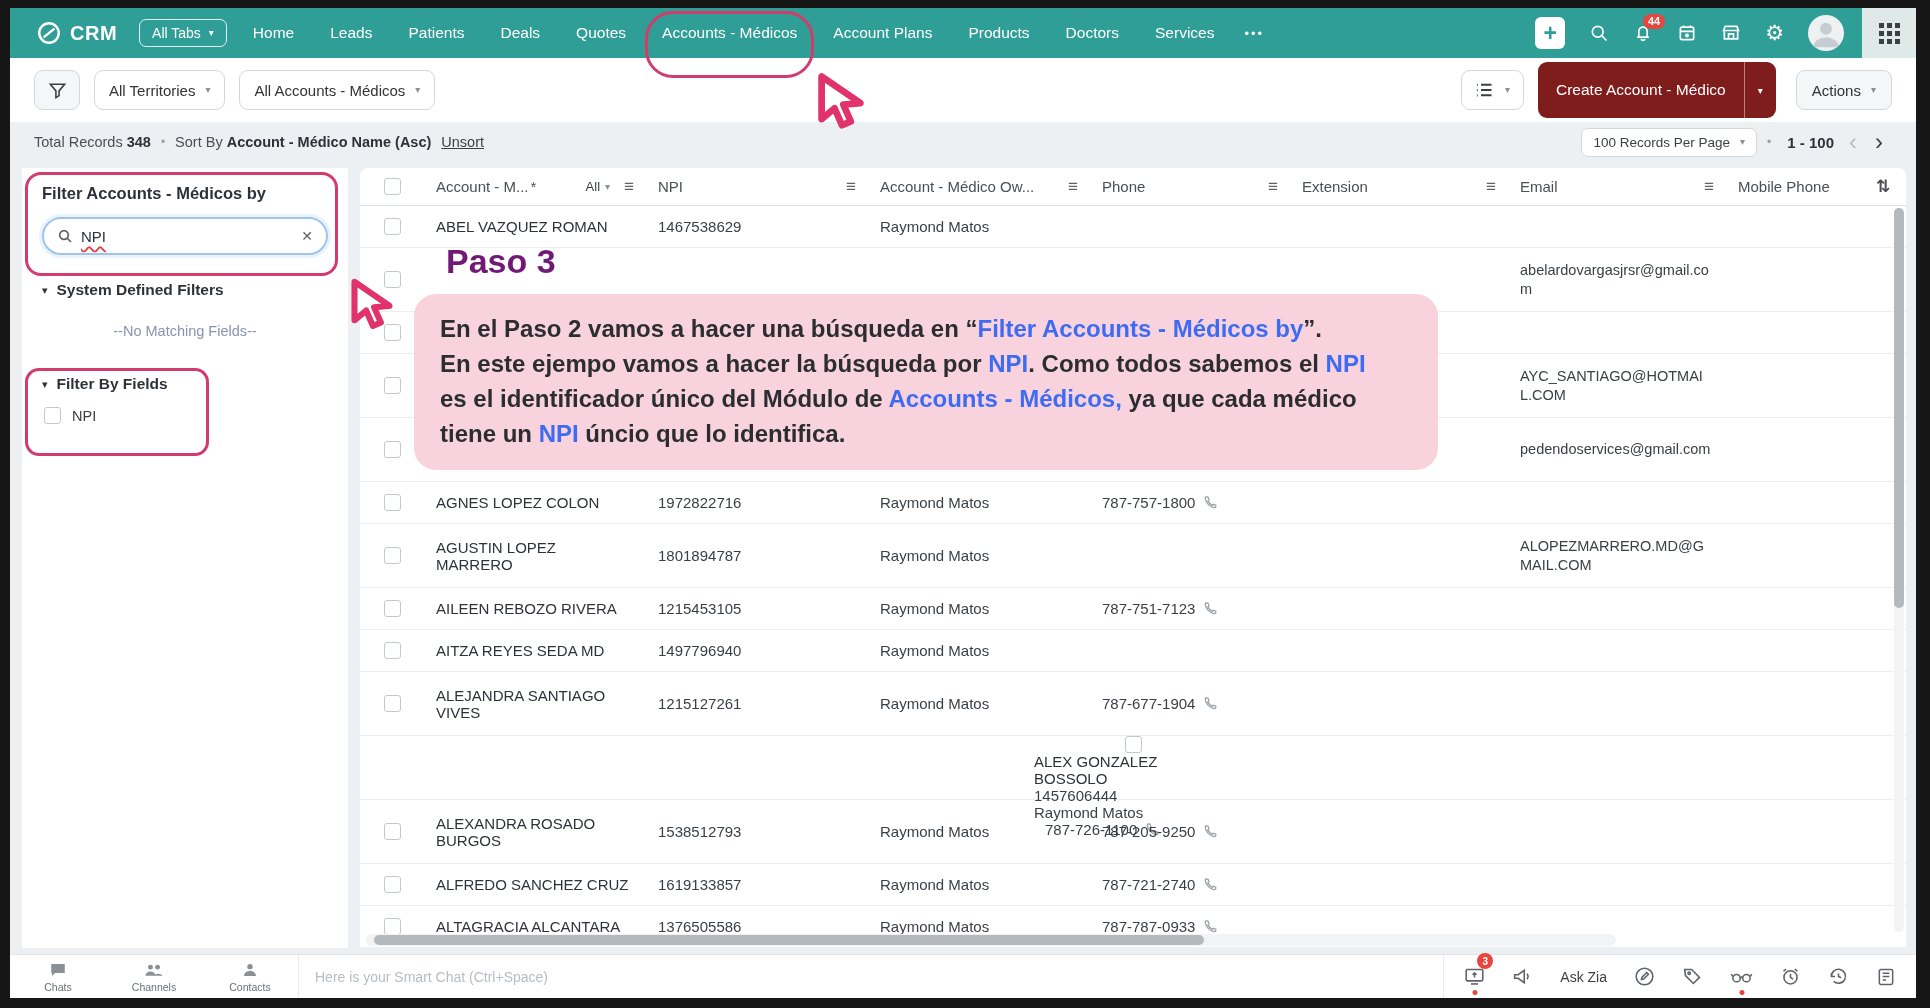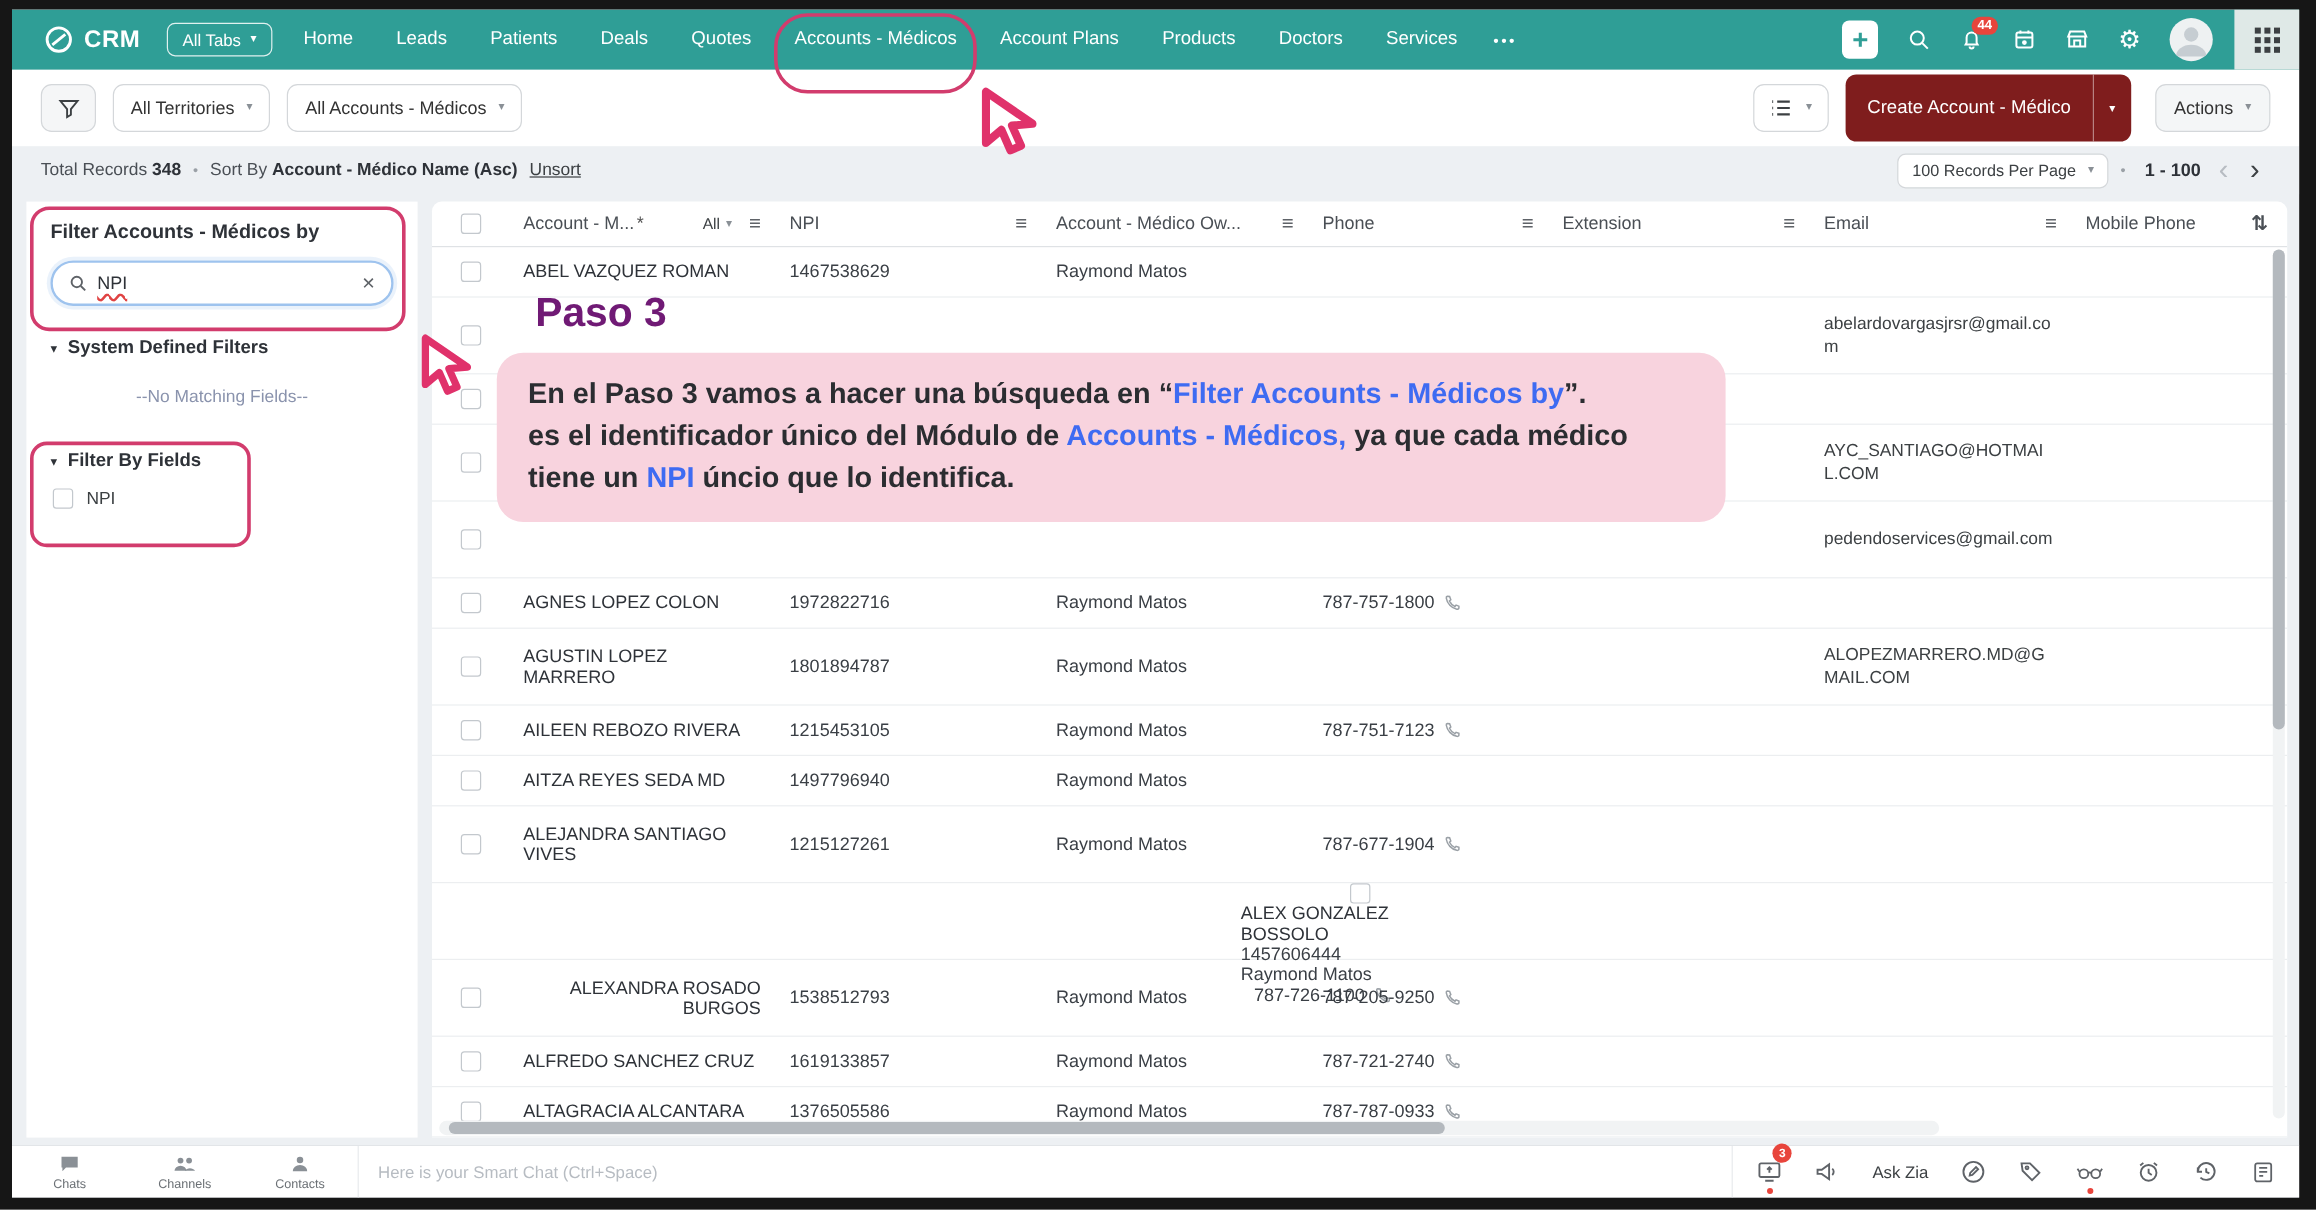--- a/index.html
+++ b/index.html
@@ -471,21 +471,21 @@
             <div class="cell c4">
               <span class="phonewrap">787-726-1100<svg width="15" height="15" viewBox="0 0 24 24" fill="none" stroke="#9aa0a6" stroke-width="2">
                   <path d="M5 3 C4 3.2 3.4 4.2 3.6 5.4 C4.6 12.4 10.6 18.8 17.6 20.2 C18.8 20.4 20.4 19.8 20.4 18.8 L20.4 16.2 L16.6 14.8 L15.2 16.6 C12.6 15.4 9.2 12.2 7.8 9.4 L9.6 7.8 L8 3.4 Z"></path>
                 </svg></span>
             </div>
             <div class="cell c5"></div>
             <div class="cell c6"></div>
             <div class="cell c7"></div>
             <div class="cell c8"></div>
           </div>
-          <div class="trow" style="height: 64px; text-align: right;">
+          <div class="trow" style="height: 64px;">
             <div class="cell c0">
               <span class="cbx"></span>
             </div>
             <div class="cell c1 name">ALEXANDRA ROSADO BURGOS</div>
             <div class="cell c2">1538512793</div>
             <div class="cell c3">Raymond Matos</div>
             <div class="cell c4">
               <span class="phonewrap">787-205-9250<svg width="15" height="15" viewBox="0 0 24 24" fill="none" stroke="#9aa0a6" stroke-width="2">
                   <path d="M5 3 C4 3.2 3.4 4.2 3.6 5.4 C4.6 12.4 10.6 18.8 17.6 20.2 C18.8 20.4 20.4 19.8 20.4 18.8 L20.4 16.2 L16.6 14.8 L15.2 16.6 C12.6 15.4 9.2 12.2 7.8 9.4 L9.6 7.8 L8 3.4 Z"></path>
                 </svg></span>
@@ -535,21 +535,22 @@
         </div>
     <div class="hscroll">
           <div class="hthumb"></div>
         </div>
   </div>
 
   <div class="overlay">
     <div class="paso">Paso 3</div>
     <div class="pinkbox">
       <div>
-            <div class="note-line"><span>En el Paso 3 vamos a hacer una búsqueda en “</span><span class="hl">Filter Accounts - Médicos by</span><span>”.</span></div>
+            <div class="note-line"><span>En el Paso 2 vamos a hacer una búsqueda en “</span><span class="hl">Filter Accounts - Médicos by</span><span>”.</span></div>
+            <div class="note-line"><span>En este ejempo vamos a hacer la búsqueda por </span><span class="hl">NPI</span><span>. Como todos sabemos el </span><span class="hl">NPI</span></div>
             <div class="note-line"><span>es el identificador único del Módulo de </span><span class="hl">Accounts - Médicos,</span><span> ya que cada médico</span></div>
             <div class="note-line"><span>tiene un </span><span class="hl">NPI</span><span> úncio que lo identifica.</span></div>
           </div>
     </div>
     <svg class="cursor cur1" viewBox="0 0 24 24">
       <path d="M4.5 2.5 L4.5 19 L9.5 14.8 L12.4 21.4 L15.8 19.9 L12.9 13.4 L19.5 12.8 Z" fill="#fff" stroke="#e0326b" stroke-width="2.6" stroke-linejoin="round"></path>
     </svg>
     <svg class="cursor cur2" viewBox="0 0 24 24">
       <path d="M4.5 2.5 L4.5 19 L9.5 14.8 L12.4 21.4 L15.8 19.9 L12.9 13.4 L19.5 12.8 Z" fill="#fff" stroke="#e0326b" stroke-width="2.6" stroke-linejoin="round"></path>
     </svg>

